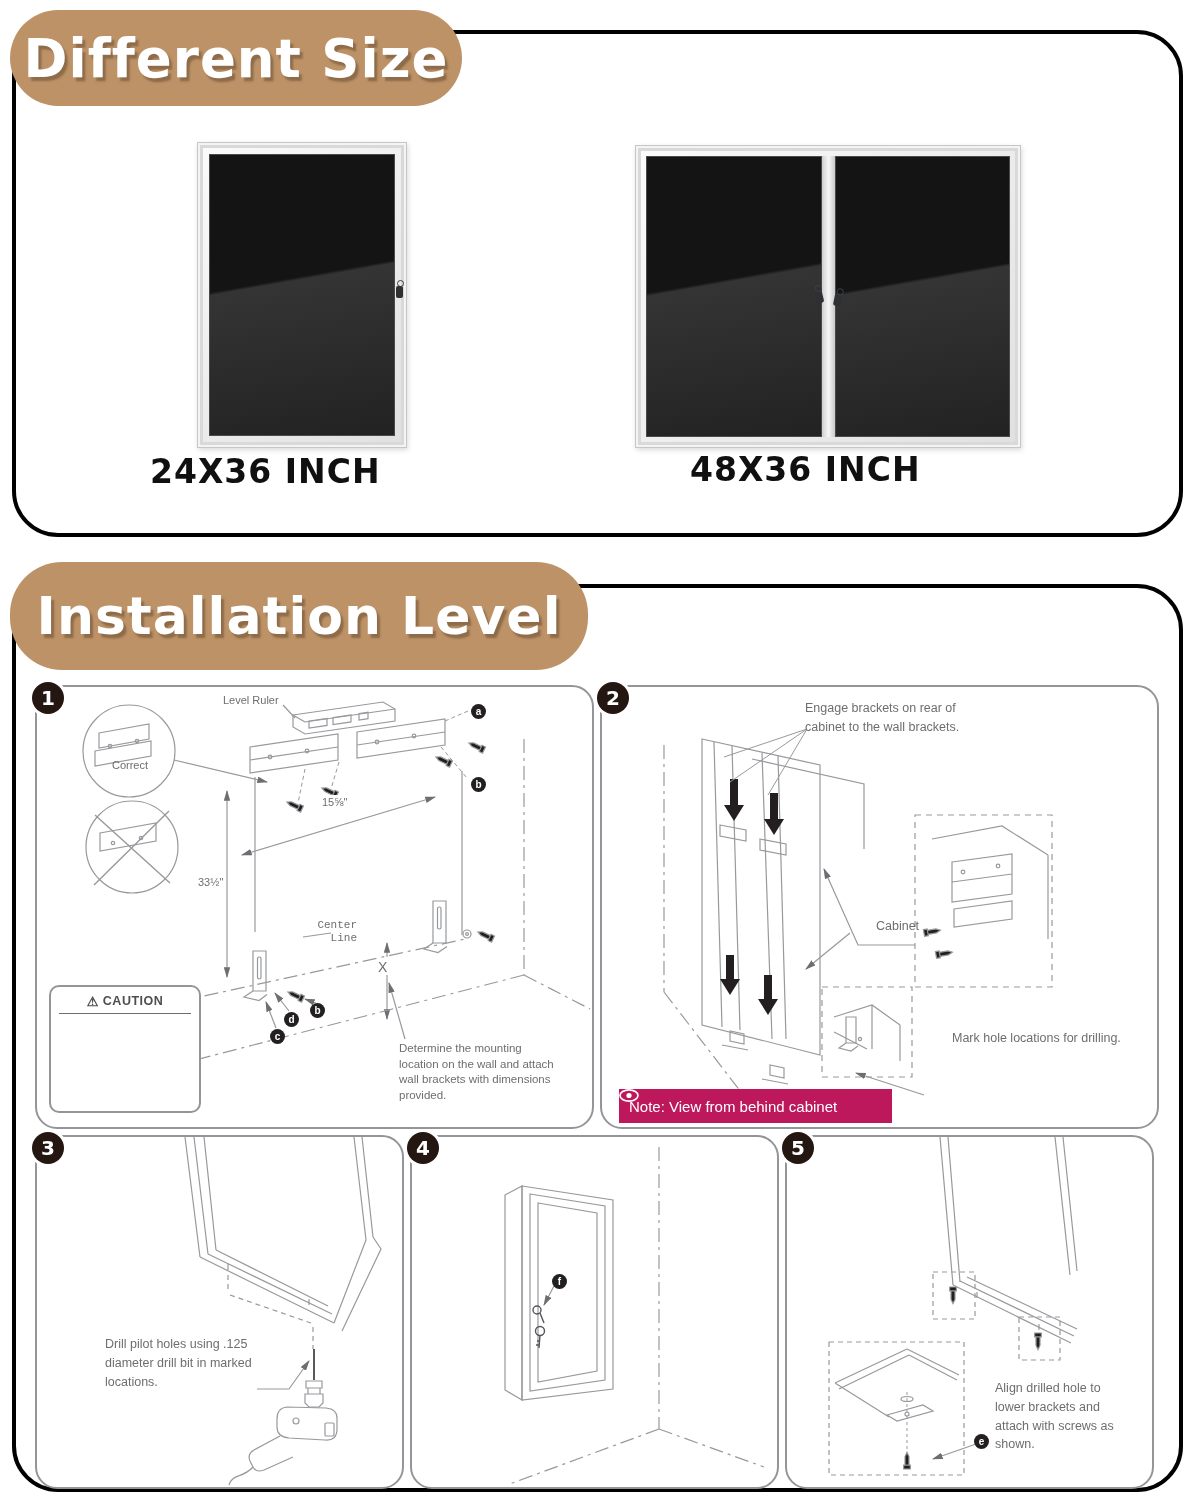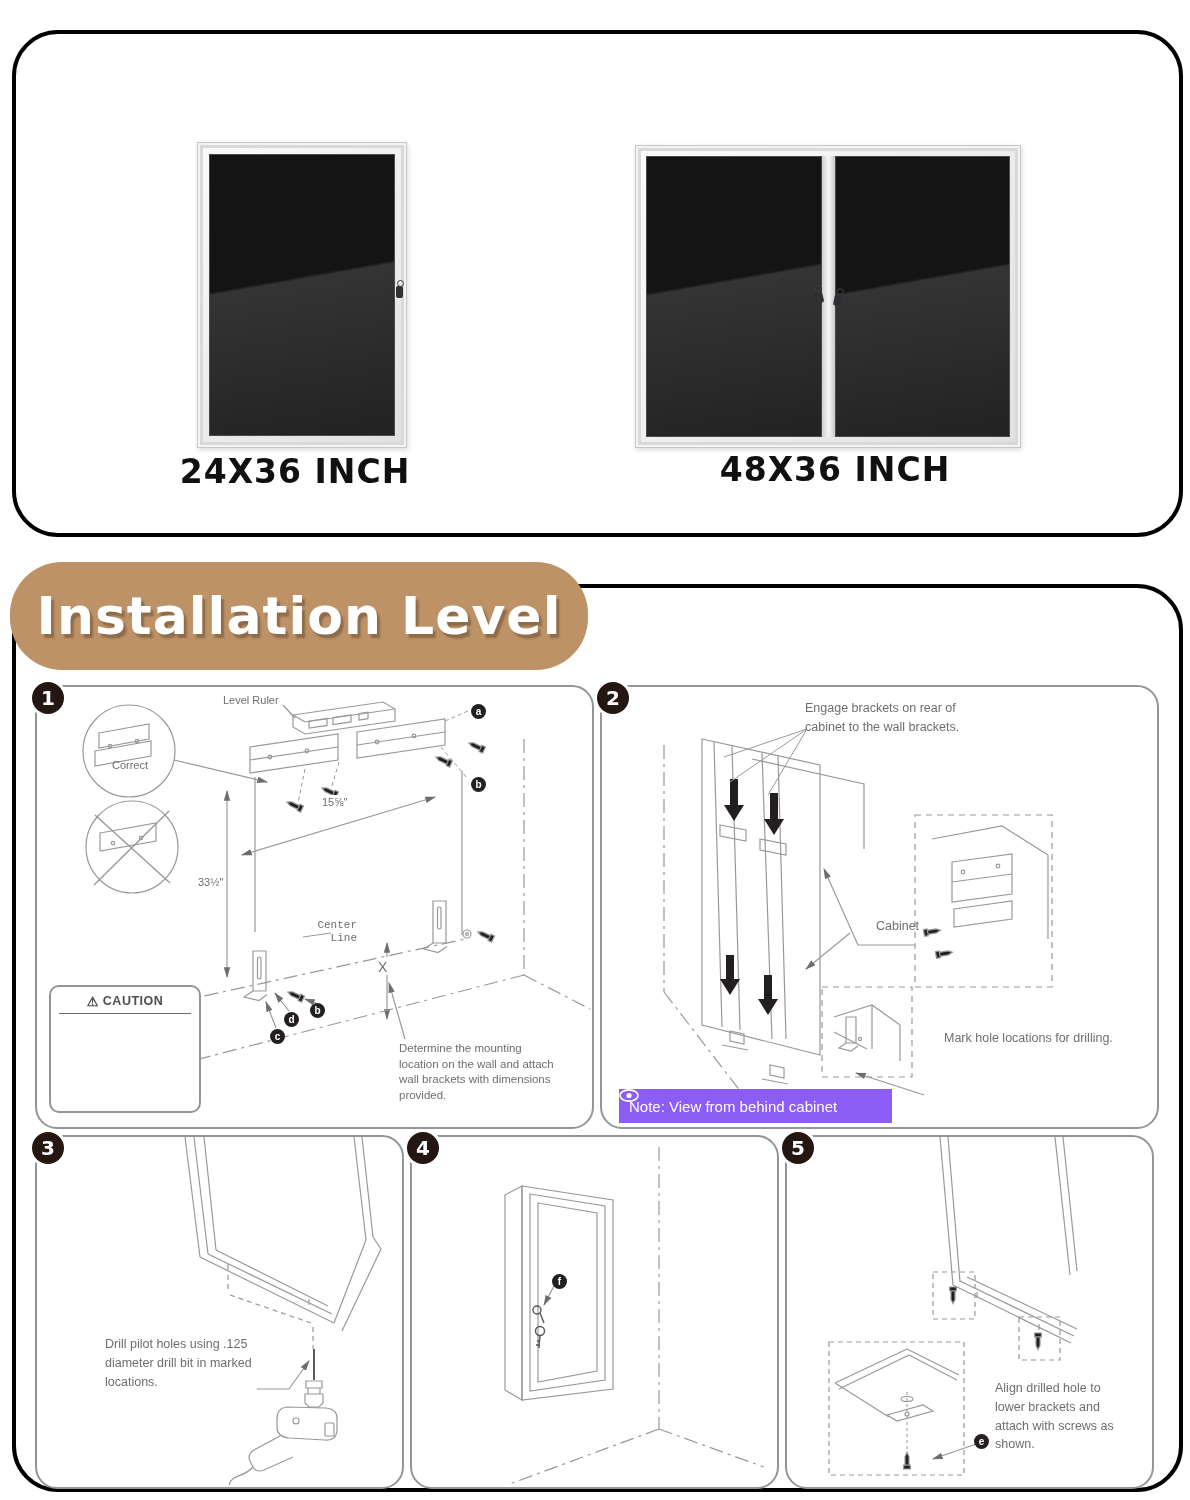--- a/index.html
+++ b/index.html
@@ -27,21 +27,21 @@
   .darkpanel{flex:1;background:linear-gradient(170deg,#141414 44%,#343434 45%,#222);border:1px solid #4a4a4a;}
   .mullion{width:13px;background:linear-gradient(90deg,#cfcfcf,#f6f6f6,#c9c9c9);position:relative;}
   .lock{position:absolute;width:7px;height:12px;background:#2e3034;border-radius:2px;z-index:3;}
   .lock::before{content:"";position:absolute;top:-6px;left:1px;width:5px;height:5px;
                 border:1.5px solid #3c3e42;border-radius:50%;}
   #lock1{right:3px;top:47%;}
   #lock2a{left:-6px;top:48%;transform:rotate(-14deg);}
   #lock2b{right:-6px;top:49%;transform:rotate(12deg);}
 
   .size-label{position:absolute;font-family:"DejaVu Sans",sans-serif;font-weight:bold;font-size:33px;
-              color:#101010;letter-spacing:1px;text-align:center;}
+              color:#101010;letter-spacing:1px;}
   #label1{left:150px;top:452px;width:290px;}
   #label2{left:690px;top:450px;width:290px;}
 
   
   .step{position:absolute;border:2px solid #939598;border-radius:22px;background:#fff;}
   #step1{left:35px;top:685px;width:555px;height:440px;}
   #step2{left:600px;top:685px;width:555px;height:440px;}
   #step3{left:35px;top:1135px;width:365px;height:350px;}
   #step4{left:410px;top:1135px;width:365px;height:350px;}
   #step5{left:785px;top:1135px;width:365px;height:350px;}
@@ -65,21 +65,21 @@
            border-radius:10px;background:#fff;box-sizing:border-box;padding:7px 7px 4px 7px;z-index:3;}
   .caution-head{display:flex;align-items:center;justify-content:center;gap:4px;color:#4d4e50;
                 font-weight:bold;font-size:12.5px;letter-spacing:.5px;}
   .caution-head .wicon{font-size:13px;line-height:1;color:#4d4e50;}
   .caution hr{border:none;border-top:1.6px solid #6d6e71;margin:5px 1px 5px 1px;}
   .caution ul{margin:0;padding:0;list-style:none;font-size:10.5px;line-height:1.32;color:#6d6e71;}
   .caution li{padding-left:8px;text-indent:-8px;margin-bottom:1px;}
   .caution li::before{content:"• ";}
 
   
-  .notebadge{position:absolute;left:17px;top:402px;width:273px;height:34px;background:#8b5cf6;
+  .notebadge{position:absolute;left:17px;top:402px;width:273px;height:34px;background:#be185d;
              color:#fff;display:flex;align-items:center;gap:8px;padding-left:10px;box-sizing:border-box;
              font-size:15px;z-index:3;}
 </style>
 </head>
 <body>
 
 <div class="page">
 
   <svg width="0" height="0" style="position:absolute" aria-hidden="true">
     <defs>
@@ -87,20 +87,23 @@
           <path d="M0,0L10,3L0,6Z" fill="#6d6e71"></path>
         </marker>
       <g id="scr">
           <path fill="#231f20" d="M0,-3.4h3.8v6.8H0Z M3.8,-2h8.6l4.2,2l-4.2,2H3.8Z"></path>
         </g>
     </defs>
   </svg>
 
   <div class="section-frame" id="frame-top"></div>
 
+  <div class="hbadge" id="badge-different-size">
+    <span>Different Size</span>
+  </div>
 
   <div class="board" id="board1">
     <div class="darkpanel"></div>
     <span class="lock" id="lock1"></span>
   </div>
   <div class="size-label" id="label1">24X36 INCH</div>
 
   <div class="board" id="board2">
     <div class="darkpanel"></div>
     <div class="mullion">
@@ -274,21 +277,21 @@
         <rect x="220" y="300" width="90" height="90" stroke-dasharray="6 5"></rect>
         <path d="M232,330 L270,318 L298,338 M270,318 L270,362 M298,338 L298,374 M232,345 L265,362"></path>
         <path d="M244,330 h10 v26 h-10 z M244,356 l-7,5 l12,3 l7,-5"></path>
         <circle cx="258" cy="352" r="1.6"></circle>
       </g>
       <path d="M322,408 L254,386" marker-end="url(#ah)"></path>
     </svg>
 
     <div class="ann" style="left:203px;top:12px;width:192px;">Engage brackets on rear of cabinet to the wall brackets.</div>
     <div class="ann" style="left:242px;top:230px;margin-left:32px;">Cabinet</div>
-    <div class="ann" style="left:342px;top:342px;width:180px;">Mark hole locations for drilling.</div>
+    <div class="ann" style="left:350px;top:342px;width:180px;">Mark hole locations for drilling.</div>
 
     <div class="notebadge">
       <svg width="20" height="13" viewBox="0 0 20 13">
         <ellipse cx="10" cy="6.5" rx="9" ry="5.6" fill="none" stroke="#fff" stroke-width="1.6"></ellipse>
         <circle cx="10" cy="6.5" r="2.6" fill="#fff"></circle>
       </svg>
       <span>Note: View from behind cabinet</span>
     </div>
   </div>
 

